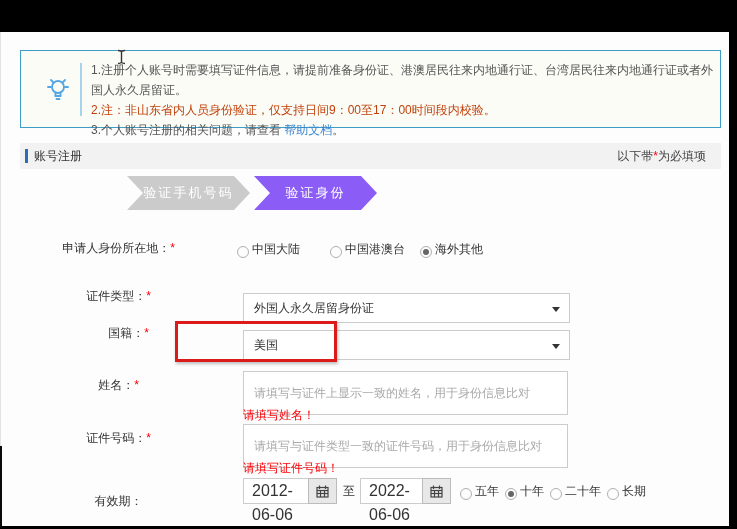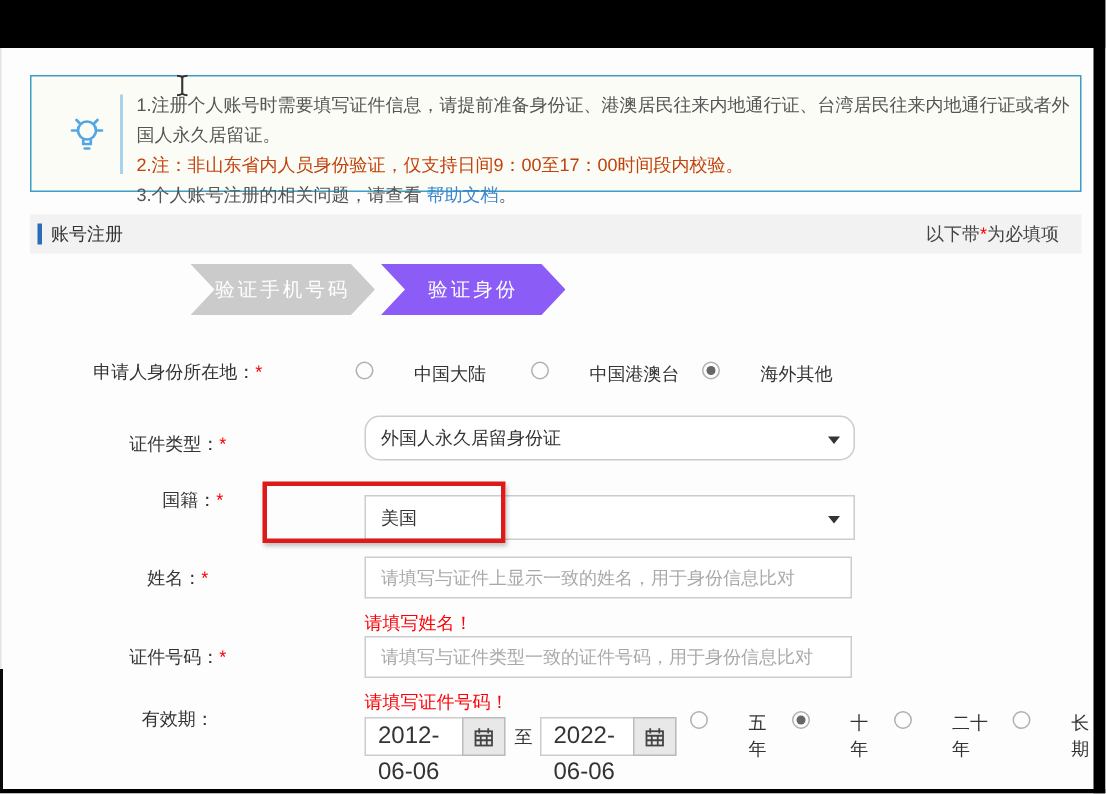--- a/index.html
+++ b/index.html
@@ -53,29 +53,29 @@
   .sel {
     position:absolute; left:243px; width:327px; height:30px;
     border:1px solid #ccc; background:#fff; padding-left:10px;
     font-size:12px; color:#333; line-height:28px;
   }
   .caret {
     position:absolute; right:9px; top:13px; width:0; height:0;
     border-left:4px solid transparent; border-right:4px solid transparent; border-top:5px solid #333;
   }
   .inp {
-    position:absolute; left:243px; width:325px; height:28px;
+    position:absolute; left:243px; width:325px; height:44px;
     border:1px solid #ccc; background:#fff; padding:0 10px;
     font-size:12px; color:#333; font-family:inherit; outline:none;
   }
   .inp::placeholder { color:#a9a9a9; }
   .err { position:absolute; left:243px; font-size:12px; color:#fb0006; }
 
   .radio-group { position:absolute; display:flex; align-items:center; font-size:12px; color:#333; }
-  .radio-item { display:flex; align-items:flex-start;gap:24px; }
+  .radio-item { display:flex; align-items:flex-end; }
   .radio {
     width:12px; height:12px; border-radius:50%; border:1px solid #b0b0b0;
     background:#fdfdfd; margin-right:3px; flex:0 0 auto; position:relative;
   }
   .radio.checked::after {
     content:""; position:absolute; left:2px; top:2px; width:6px; height:6px;
     border-radius:50%; background:#666;
   }
 
   
@@ -155,41 +155,41 @@
     <span class="radio"></span>
     <span>中国港澳台</span>
   </div>
   <div class="radio-item">
     <span class="radio checked"></span>
     <span>海外其他</span>
   </div>
 </div>
 
 <div class="flabel lh30" style="top:281px;"><span>证件类型：</span><span class="star">*</span></div>
-<div class="sel" style="top:277px;border-radius:10px;">
+<div class="sel" style="top:293px;">
   <span>外国人永久居留身份证</span>
   <span class="caret"></span>
 </div>
 
 <div class="flabel lh30" style="top:318px;padding-left:20px;"><span>国籍：</span><span class="star">*</span></div>
 <div class="sel" style="top:330px;">
   <span>美国</span>
   <span class="caret"></span>
 </div>
 <div class="annotation-box"></div>
 
 <div class="flabel lh28" style="top:371px;"><span>姓名：</span><span class="star">*</span></div>
 <input class="inp" style="top: 371px;" placeholder="请填写与证件上显示一致的姓名，用于身份信息比对">
 <div class="err" style="top:407px;">请填写姓名！</div>
 
 <div class="flabel lh28" style="top:424px;"><span>证件号码：</span><span class="star">*</span></div>
 <input class="inp" style="top: 424px;" placeholder="请填写与证件类型一致的证件号码，用于身份信息比对">
 <div class="err" style="top:460px;">请填写证件号码！</div>
 
-<div class="flabel lh26" style="top:466px;"><span>有效期：</span></div>
+<div class="flabel lh26" style="top:488px;"><span>有效期：</span></div>
 
 <div class="date-field" style="left:243px; top:478px; width:66px;">2012-06-06</div>
 <div class="date-addon" style="left:308px; top:478px;">
   <svg width="13" height="13" viewBox="0 0 13 13">
     <g stroke="#444" stroke-width="1.2" fill="none">
       <rect x="1" y="2.5" width="11" height="9.5"></rect>
       <path d="M3.5 0.5 V4 M9.5 0.5 V4"></path>
       <path d="M1 5.5 H12"></path>
       <path d="M4.5 5.5 V12 M8.5 5.5 V12"></path>
       <path d="M1 8.5 H12"></path>

